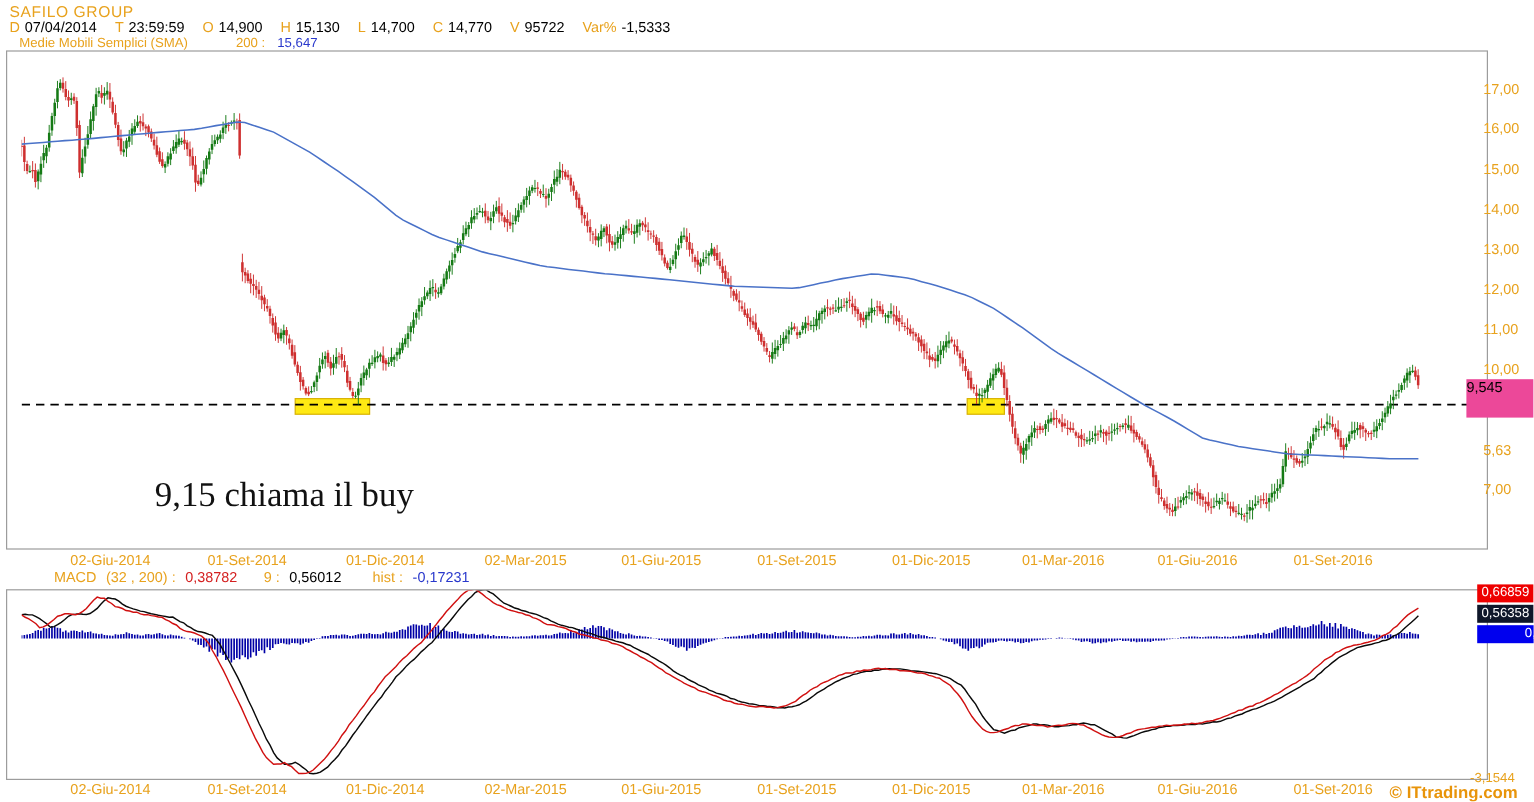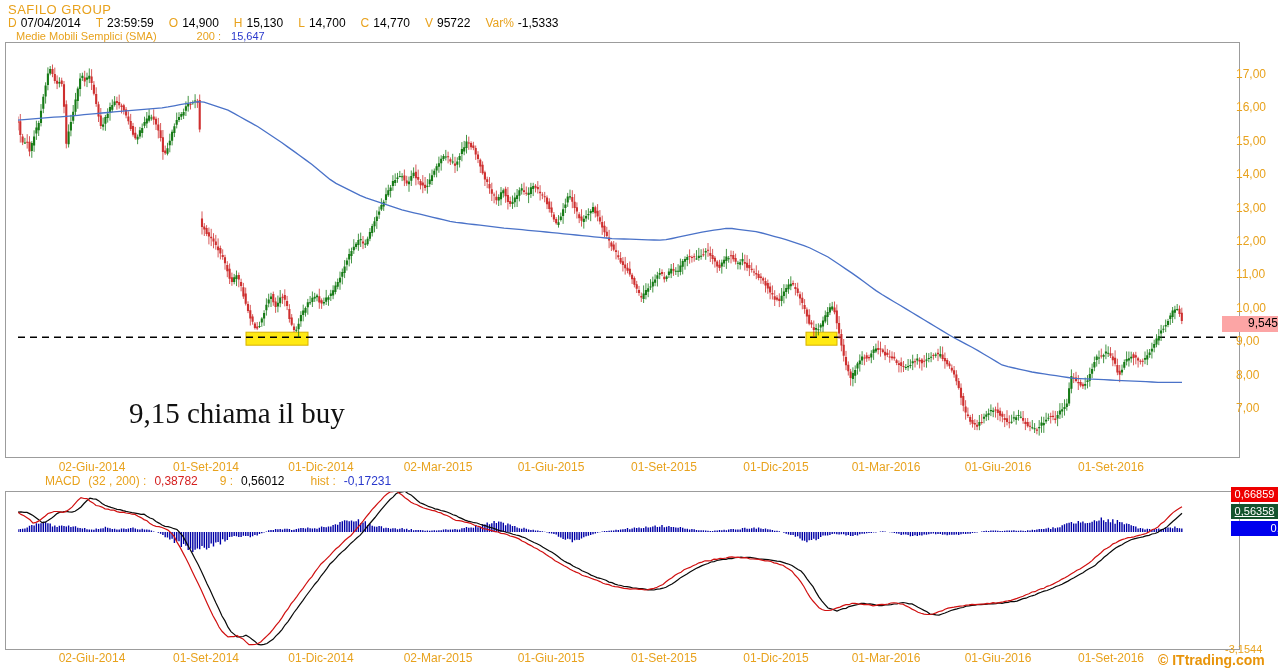--- a/index.html
+++ b/index.html
@@ -13,22 +13,22 @@
   .hdr1{left:8px;top:2px;font-size:13px;letter-spacing:.5px;color:#E8A21D;}
   .hdr2{left:8px;top:16px;font-size:12px;display:flex;gap:15px;white-space:nowrap;}
   .hdr2 .pair{display:flex;gap:4px;}
   .hdr3{left:16px;top:30px;font-size:11px;display:flex;gap:10px;white-space:nowrap;}
   .hdr3 .sp{width:20px;}
   .panel{position:absolute;border:1px solid #9c9c9c;background:#fff;padding-left:12px;}
   #pricePanel{left:5px;top:42px;width:1221px;height:414px;}
   #macdPanel{left:5px;top:491px;width:1221px;height:157px;}
   svg{display:block;}
   .ptick{position:absolute;left:1236px;font-size:12px;color:#E8A21D;text-align:right;}
-  .lastprice{left:1222px;width:56px;height:16px;background:#fca5a5;color:#000;
-             font-size:12px;text-align:right;line-height:14px;}
+  .lastprice{left:1222px;width:56px;height:32px;background:#ec4899;color:#000;
+             font-size:12px;text-align:left;line-height:14px;}
   .xaxis{position:absolute;left:0;width:1052px;height:13px;}
   .xtick{position:absolute;transform:translateX(-50%);font-size:12px;color:#E8A21D;white-space:nowrap;}
   .annot{font-family:"Liberation Serif", serif;font-size:29px;color:#111;}
   .macdhdr{left:45px;top:474px;font-size:12px;display:flex;gap:8px;white-space:nowrap;}
   .mbox{position:absolute;left:1231px;width:47px;height:15px;color:#fff;
         font-size:11px;text-align:center;line-height:15px;}
   .macdmin{left:1225px;top:643px;font-size:11px;color:#E8A21D;}
   .wm{left:1158px;top:652px;font-size:14px;font-weight:bold;color:#E8940A;}
 </style>
 </head>
@@ -95,21 +95,21 @@
 <div id="priceTicks">
     <div class="ptick" style="top: 67px;">17,00</div>
     <div class="ptick" style="top: 100.4px;">16,00</div>
     <div class="ptick" style="top: 133.8px;">15,00</div>
     <div class="ptick" style="top: 167.2px;">14,00</div>
     <div class="ptick" style="top: 200.6px;">13,00</div>
     <div class="ptick" style="top: 234px;">12,00</div>
     <div class="ptick" style="top: 267.4px;">11,00</div>
     <div class="ptick" style="top: 300.8px;">10,00</div>
     <div class="ptick" style="top: 334.2px;">9,00</div>
-    <div class="ptick" style="top: 367.6px;">8,00</div>
+    <div class="ptick" style="top: 367.6px;">5,63</div>
     <div class="ptick" style="top: 401px;">7,00</div>
   </div>
 <div class="abs lastprice" id="lastPrice" style="top: 316px;">9,545</div>
 
 <div class="xaxis" id="xaxis1" style="top:460px;">
     <div class="xtick" style="left: 92px;">02-Giu-2014</div>
     <div class="xtick" style="left: 206px;">01-Set-2014</div>
     <div class="xtick" style="left: 321px;">01-Dic-2014</div>
     <div class="xtick" style="left: 438px;">02-Mar-2015</div>
     <div class="xtick" style="left: 551px;">01-Giu-2015</div>
@@ -133,21 +133,21 @@
 <div class="panel" id="macdPanel">
   <svg id="macdSvg" width="1221" height="157" viewBox="0 0 1221 157">
       <path d="M0.0 40L0.0 37.3M2.3 40L2.3 37.1M4.6 40L4.6 36.8M6.9 40L6.9 36.4M9.2 40L9.2 35.6M11.5 40L11.5 33.7M13.8 40L13.8 33M16.1 40L16.1 33.6M18.4 40L18.4 31.2M20.7 40L20.7 31.8M23.0 40L23.0 31.3M25.3 40L25.3 29.7M27.6 40L27.6 30.1M29.9 40L29.9 31.2M32.2 40L32.2 31.5M34.5 40L34.5 34.4M36.8 40L36.8 33.4M39.1 40L39.1 35.1M41.4 40L41.4 33.7M43.7 40L43.7 33.5M46.0 40L46.0 33.9M48.3 40L48.3 34.6M50.6 40L50.6 33.5M52.9 40L52.9 35M55.2 40L55.2 34.6M57.5 40L57.5 34.3M59.8 40L59.8 35.8M62.1 40L62.1 35.9M64.4 40L64.4 36.5M66.7 40L66.7 36.1M69.0 40L69.0 37.2M71.3 40L71.3 37.4M73.6 40L73.6 37.6M75.9 40L75.9 37.8M78.2 40L78.2 36.5M80.5 40L80.5 36.9M82.8 40L82.8 36.5M85.1 40L85.1 36.3M87.4 40L87.4 34.8M89.7 40L89.7 35.7M92.0 40L92.0 36.3M94.3 40L94.3 36.9M96.6 40L96.6 36.7M98.9 40L98.9 37.5M101.2 40L101.2 37.6M103.5 40L103.5 36.5M105.8 40L105.8 36.4M108.1 40L108.1 37M110.4 40L110.4 36.6M112.7 40L112.7 36M115.0 40L115.0 35.6M117.3 40L117.3 36.5M119.6 40L119.6 37.3M121.9 40L121.9 37.6M124.2 40L124.2 36.8M126.5 40L126.5 37.4M128.8 40L128.8 37.6M131.1 40L131.1 37.8M133.4 40L133.4 38.6M135.7 40L135.7 39.4M138.0 40L138.0 40M140.3 40L140.3 40.7M142.6 40L142.6 41.8M144.9 40L144.9 42.9M147.2 40L147.2 45.3M149.5 40L149.5 45.6M151.8 40L151.8 47.6M154.1 40L154.1 46.7M156.4 40L156.4 51.1M158.7 40L158.7 48.9M161.0 40L161.0 49.2M163.3 40L163.3 55M165.6 40L165.6 52M167.9 40L167.9 53.8M170.2 40L170.2 58M172.5 40L172.5 56.8M174.8 40L174.8 60M177.1 40L177.1 57.7M179.4 40L179.4 56.4M181.7 40L181.7 57.3M184.0 40L184.0 54.1M186.3 40L186.3 55.7M188.6 40L188.6 57.4M190.9 40L190.9 56M193.2 40L193.2 51.5M195.5 40L195.5 54.4M197.8 40L197.8 50.4M200.1 40L200.1 49.9M202.4 40L202.4 52.4M204.7 40L204.7 47.3M207.0 40L207.0 49.6M209.3 40L209.3 47.9M211.6 40L211.6 44.9M213.9 40L213.9 44.7M216.2 40L216.2 43.9M218.5 40L218.5 44.2M220.8 40L220.8 44.9M223.1 40L223.1 45.1M225.4 40L225.4 43.8M227.7 40L227.7 44M230.0 40L230.0 44M232.3 40L232.3 45.2M234.6 40L234.6 44.2M236.9 40L236.9 43.1M239.2 40L239.2 43.6M241.5 40L241.5 42.1M243.8 40L243.8 41.3M246.1 40L246.1 40.6M248.4 40L248.4 39.6M250.7 40L250.7 38.2M253.0 40L253.0 38.1M255.3 40L255.3 38M257.6 40L257.6 37.1M259.9 40L259.9 37.2M262.2 40L262.2 36.9M264.5 40L264.5 37.6M266.8 40L266.8 36.7M269.1 40L269.1 36.7M271.4 40L271.4 37.1M273.7 40L273.7 37.9M276.0 40L276.0 37.7M278.3 40L278.3 37.1M280.6 40L280.6 36.5M282.9 40L282.9 36.1M285.2 40L285.2 36.1M287.5 40L287.5 36.4M289.8 40L289.8 35.5M292.1 40L292.1 36.3M294.4 40L294.4 36.6M296.7 40L296.7 36.3M299.0 40L299.0 36.7M301.3 40L301.3 35.7M303.6 40L303.6 34.5M305.9 40L305.9 35.1M308.2 40L308.2 35.3M310.5 40L310.5 34.5M312.8 40L312.8 34.4M315.1 40L315.1 32.9M317.4 40L317.4 32.3M319.7 40L319.7 32.8M322.0 40L322.0 30.1M324.3 40L324.3 29.3M326.6 40L326.6 28.2M328.9 40L328.9 28.4M331.2 40L331.2 29.2M333.5 40L333.5 28.6M335.8 40L335.8 29.4M338.1 40L338.1 29.2M340.4 40L340.4 27.2M342.7 40L342.7 31.3M345.0 40L345.0 30.4M347.3 40L347.3 29.3M349.6 40L349.6 33.2M351.9 40L351.9 31.7M354.2 40L354.2 33.7M356.5 40L356.5 34.4M358.8 40L358.8 34.7M361.1 40L361.1 33.9M363.4 40L363.4 34.2M365.7 40L365.7 36.2M368.0 40L368.0 35.7M370.3 40L370.3 36.1M372.6 40L372.6 36.7M374.9 40L374.9 36.3M377.2 40L377.2 36.2M379.5 40L379.5 37.2M381.8 40L381.8 36.7M384.1 40L384.1 36.1M386.4 40L386.4 37.3M388.7 40L388.7 36.8M391.0 40L391.0 37.9M393.3 40L393.3 37.1M395.6 40L395.6 38.3M397.9 40L397.9 37.9M400.2 40L400.2 37.9M402.5 40L402.5 38.1M404.8 40L404.8 38.3M407.1 40L407.1 38.8M409.4 40L409.4 38.4M411.7 40L411.7 38.7M414.0 40L414.0 38.6M416.3 40L416.3 38.3M418.6 40L418.6 38.4M420.9 40L420.9 38.2M423.2 40L423.2 38.2M425.5 40L425.5 37.6M427.8 40L427.8 37.3M430.1 40L430.1 37.7M432.4 40L432.4 37.4M434.7 40L434.7 37.4M437.0 40L437.0 36.9M439.3 40L439.3 37.5M441.6 40L441.6 37.4M443.9 40L443.9 36.3M446.2 40L446.2 36.1M448.5 40L448.5 35.1M450.8 40L450.8 35.7M453.1 40L453.1 35.4M455.4 40L455.4 35.8M457.7 40L457.7 33.1M460.0 40L460.0 35.2M462.3 40L462.3 34.7M464.6 40L464.6 32.3M466.9 40L466.9 32.6M469.2 40L469.2 30.4M471.5 40L471.5 32.3M473.8 40L473.8 31.3M476.1 40L476.1 29.1M478.4 40L478.4 31.1M480.7 40L480.7 29.6M483.0 40L483.0 29.7M485.3 40L485.3 30.7M487.6 40L487.6 33.3M489.9 40L489.9 31.5M492.2 40L492.2 32.6M494.5 40L494.5 34.1M496.8 40L496.8 34M499.1 40L499.1 35.4M501.4 40L501.4 36.2M503.7 40L503.7 36.8M506.0 40L506.0 35.7M508.3 40L508.3 36.8M510.6 40L510.6 37.6M512.9 40L512.9 37.9M515.2 40L515.2 37.7M517.5 40L517.5 38.4M519.8 40L519.8 38.5M522.1 40L522.1 38.9M524.4 40L524.4 39.3M526.7 40L526.7 39.8M529.0 40L529.0 40.5M531.3 40L531.3 41.3M533.6 40L533.6 41.4M535.9 40L535.9 42.1M538.2 40L538.2 42.5M540.5 40L540.5 44.7M542.8 40L542.8 45.6M545.1 40L545.1 46.9M547.4 40L547.4 47.7M549.7 40L549.7 46.8M552.0 40L552.0 47.3M554.3 40L554.3 50.2M556.6 40L556.6 48.2M558.9 40L558.9 47.7M561.2 40L561.2 48.1M563.5 40L563.5 46.4M565.8 40L565.8 45.3M568.1 40L568.1 44.3M570.4 40L570.4 43.7M572.7 40L572.7 43M575.0 40L575.0 42.3M577.3 40L577.3 41.6M579.6 40L579.6 40.8M581.9 40L581.9 40.2M584.2 40L584.2 39.6M586.5 40L586.5 38.9M588.8 40L588.8 38.9M591.1 40L591.1 38.7M593.4 40L593.4 38.4M595.7 40L595.7 38.4M598.0 40L598.0 37.8M600.3 40L600.3 37.9M602.6 40L602.6 37.6M604.9 40L604.9 37.3M607.2 40L607.2 37M609.5 40L609.5 36.1M611.8 40L611.8 37.2M614.1 40L614.1 36.4M616.4 40L616.4 35.5M618.7 40L618.7 36M621.0 40L621.0 35.6M623.3 40L623.3 36.3M625.6 40L625.6 35.9M627.9 40L627.9 34.6M630.2 40L630.2 35.4M632.5 40L632.5 35.2M634.8 40L634.8 34.5M637.1 40L637.1 33.6M639.4 40L639.4 34.9M641.7 40L641.7 34.7M644.0 40L644.0 33M646.3 40L646.3 35.2M648.6 40L648.6 34.8M650.9 40L650.9 34M653.2 40L653.2 34.9M655.5 40L655.5 35.1M657.8 40L657.8 35.5M660.1 40L660.1 35.8M662.4 40L662.4 35.1M664.7 40L664.7 35.8M667.0 40L667.0 36.7M669.3 40L669.3 36.8M671.6 40L671.6 37.5M673.9 40L673.9 36.9M676.2 40L676.2 37.3M678.5 40L678.5 38M680.8 40L680.8 38.2M683.1 40L683.1 38.3M685.4 40L685.4 38.2M687.7 40L687.7 38.5M690.0 40L690.0 38.8M692.3 40L692.3 39M694.6 40L694.6 39M696.9 40L696.9 38.6M699.2 40L699.2 38.6M701.5 40L701.5 38.1M703.8 40L703.8 38.3M706.1 40L706.1 37.7M708.4 40L708.4 38.3M710.7 40L710.7 37.6M713.0 40L713.0 37M715.3 40L715.3 37M717.6 40L717.6 37.6M719.9 40L719.9 37.4M722.2 40L722.2 37.5M724.5 40L724.5 35.9M726.8 40L726.8 35.8M729.1 40L729.1 36.8M731.4 40L731.4 36.7M733.7 40L733.7 36.2M736.0 40L736.0 35.6M738.3 40L738.3 36.8M740.6 40L740.6 35.6M742.9 40L742.9 36.5M745.2 40L745.2 37M747.5 40L747.5 36.4M749.8 40L749.8 37.3M752.1 40L752.1 37.4M754.4 40L754.4 38M756.7 40L756.7 38.8M759.0 40L759.0 38.8M761.3 40L761.3 39.3M763.6 40L763.6 40M765.9 40L765.9 40.8M768.2 40L768.2 41.8M770.5 40L770.5 42.4M772.8 40L772.8 43M775.1 40L775.1 43M777.4 40L777.4 44.8M779.7 40L779.7 44.3M782.0 40L782.0 46.5M784.3 40L784.3 48.4M786.6 40L786.6 48.7M788.9 40L788.9 50.2M791.2 40L791.2 48.3M793.5 40L793.5 48M795.8 40L795.8 46.8M798.1 40L798.1 48.3M800.4 40L800.4 46.9M802.7 40L802.7 45.1M805.0 40L805.0 43.6M807.3 40L807.3 43.4M809.6 40L809.6 43.5M811.9 40L811.9 43M814.2 40L814.2 42M816.5 40L816.5 41.7M818.8 40L818.8 42.2M821.1 40L821.1 42.5M823.4 40L823.4 42.2M825.7 40L825.7 42.3M828.0 40L828.0 43.5M830.3 40L830.3 43M832.6 40L832.6 44.1M834.9 40L834.9 43.9M837.2 40L837.2 42.9M839.5 40L839.5 43.5M841.8 40L841.8 42.3M844.1 40L844.1 41.7M846.4 40L846.4 41.8M848.7 40L848.7 41.2M851.0 40L851.0 41.1M853.3 40L853.3 40.9M855.6 40L855.6 40.6M857.9 40L857.9 40.4M860.2 40L860.2 40M862.5 40L862.5 39.6M864.8 40L864.8 39.3M867.1 40L867.1 39.5M869.4 40L869.4 39.9M871.7 40L871.7 40.3M874.0 40L874.0 40.6M876.3 40L876.3 41M878.6 40L878.6 41.5M880.9 40L880.9 41.8M883.2 40L883.2 42.9M885.5 40L885.5 42.5M887.8 40L887.8 42.4M890.1 40L890.1 42.9M892.4 40L892.4 44.2M894.7 40L894.7 44.1M897.0 40L897.0 43.2M899.3 40L899.3 44.1M901.6 40L901.6 43.3M903.9 40L903.9 43.5M906.2 40L906.2 42.4M908.5 40L908.5 42.8M910.8 40L910.8 42.2M913.1 40L913.1 41.8M915.4 40L915.4 41.4M917.7 40L917.7 42.2M920.0 40L920.0 42.1M922.3 40L922.3 42M924.6 40L924.6 42.7M926.9 40L926.9 42.4M929.2 40L929.2 43.2M931.5 40L931.5 42.7M933.8 40L933.8 42.8M936.1 40L936.1 42.7M938.4 40L938.4 42.5M940.7 40L940.7 43.1M943.0 40L943.0 42.2M945.3 40L945.3 41.8M947.6 40L947.6 42M949.9 40L949.9 41.7M952.2 40L952.2 41.7M954.5 40L954.5 41M956.8 40L956.8 40.8M959.1 40L959.1 40.4M961.4 40L961.4 39.9M963.7 40L963.7 39.6M966.0 40L966.0 39.1M968.3 40L968.3 38.8M970.6 40L970.6 39M972.9 40L972.9 38.4M975.2 40L975.2 38.4M977.5 40L977.5 38.5M979.8 40L979.8 38.7M982.1 40L982.1 38.9M984.4 40L984.4 39M986.7 40L986.7 38.7M989.0 40L989.0 38.4M991.3 40L991.3 38.4M993.6 40L993.6 38.5M995.9 40L995.9 38.3M998.2 40L998.2 38.7M1000.5 40L1000.5 38.8M1002.8 40L1002.8 38.5M1005.1 40L1005.1 38.7M1007.4 40L1007.4 38.9M1009.7 40L1009.7 38.3M1012.0 40L1012.0 38.5M1014.3 40L1014.3 37.7M1016.6 40L1016.6 38.1M1018.9 40L1018.9 37.6M1021.2 40L1021.2 37M1023.5 40L1023.5 37M1025.8 40L1025.8 37.1M1028.1 40L1028.1 36.6M1030.4 40L1030.4 35.8M1032.7 40L1032.7 37.1M1035.0 40L1035.0 35.3M1037.3 40L1037.3 36.3M1039.6 40L1039.6 35.4M1041.9 40L1041.9 35.2M1044.2 40L1044.2 33.2M1046.5 40L1046.5 32.3M1048.8 40L1048.8 31.2M1051.1 40L1051.1 30.8M1053.4 40L1053.4 30.1M1055.7 40L1055.7 31.4M1058.0 40L1058.0 31.6M1060.3 40L1060.3 29.1M1062.6 40L1062.6 30.4M1064.9 40L1064.9 29.5M1067.2 40L1067.2 31.2M1069.5 40L1069.5 31M1071.8 40L1071.8 30.8M1074.1 40L1074.1 29.7M1076.4 40L1076.4 28.3M1078.7 40L1078.7 29.2M1081.0 40L1081.0 28.5M1083.3 40L1083.3 25.4M1085.6 40L1085.6 28.2M1087.9 40L1087.9 30M1090.2 40L1090.2 27.2M1092.5 40L1092.5 30.2M1094.8 40L1094.8 27.2M1097.1 40L1097.1 31.8M1099.4 40L1099.4 28.1M1101.7 40L1101.7 30.1M1104.0 40L1104.0 30.2M1106.3 40L1106.3 32.2M1108.6 40L1108.6 31.5M1110.9 40L1110.9 32.1M1113.2 40L1113.2 33.2M1115.5 40L1115.5 34.1M1117.8 40L1117.8 34.6M1120.1 40L1120.1 36.6M1122.4 40L1122.4 35.9M1124.7 40L1124.7 36.5M1127.0 40L1127.0 37.6M1129.3 40L1129.3 36.8M1131.6 40L1131.6 36.9M1133.9 40L1133.9 38.1M1136.2 40L1136.2 37M1138.5 40L1138.5 36.9M1140.8 40L1140.8 36.6M1143.1 40L1143.1 37.3M1145.4 40L1145.4 37.1M1147.7 40L1147.7 35.4M1150.0 40L1150.0 35.6M1152.3 40L1152.3 35.5M1154.6 40L1154.6 36.2M1156.9 40L1156.9 34.6M1159.2 40L1159.2 36M1161.5 40L1161.5 36.2M1163.8 40L1163.8 36.6" stroke="#0000A6" stroke-width="1.4" fill="none"></path>
       <polyline points="0.0,20.2 3.0,19.9 6.0,20.4 9.0,20.4 12.0,21.9 15.0,23.6 18.0,25.7 21.0,27.9 24.0,30.7 27.0,30.2 30.0,28.6 33.0,26.6 36.0,24.2 39.0,21.6 42.0,20.2 45.0,19.9 48.0,19.4 51.0,19.8 54.0,20.1 57.0,19.3 60.0,17.3 63.0,15 66.0,11.5 69.0,8.5 72.0,6.2 75.0,6.8 78.0,7.2 81.0,8.9 84.0,11.4 87.0,13.2 90.0,14.4 93.0,15.4 96.0,16.2 99.0,17.3 102.0,17.7 105.0,18.6 108.0,19.4 111.0,20 114.0,20.7 117.0,21.2 120.0,21.7 123.0,22.3 126.0,22.2 129.0,24.2 132.0,26 135.0,27 138.0,29.5 141.0,31.1 144.0,33 147.0,34.3 150.0,34.7 153.0,35.5 156.0,36.7 159.0,37.5 162.0,40.8 165.0,44.4 168.0,49.9 171.0,55.5 174.0,60.9 177.0,66.7 180.0,72.3 183.0,78.5 186.0,85 189.0,91.8 192.0,97.8 195.0,104.4 198.0,111.1 201.0,117.2 204.0,124 207.0,128.9 210.0,135.2 213.0,139.6 216.0,142.1 219.0,144.8 222.0,144.8 225.0,144.5 228.0,143.2 231.0,144.9 234.0,147.3 237.0,149.4 240.0,152.4 243.0,152.8 246.0,152.4 249.0,151.5 252.0,149.3 255.0,147.3 258.0,143.8 261.0,141 264.0,137.6 267.0,133 270.0,129.6 273.0,125.1 276.0,120.5 279.0,116.6 282.0,112.4 285.0,108.3 288.0,104 291.0,100 294.0,96 297.0,92 300.0,88.6 303.0,84 306.0,80.4 309.0,76.4 312.0,72 315.0,69.3 318.0,66.2 321.0,62.7 324.0,59.9 327.0,57.5 330.0,54.4 333.0,51.2 336.0,48.6 339.0,45.7 342.0,43.4 345.0,39.8 348.0,36.2 351.0,32.5 354.0,29 357.0,25.5 360.0,21.7 363.0,17.9 366.0,14.3 369.0,10.9 372.0,7.5 375.0,5.1 378.0,1.8 381.0,0.3 384.0,-0.2 387.0,-0.7 390.0,1.5 393.0,2.9 396.0,5.5 399.0,8.2 402.0,10.7 405.0,11.9 408.0,13.2 411.0,14.7 414.0,15.5 417.0,16.8 420.0,17.4 423.0,18.5 426.0,19.2 429.0,20 432.0,21.3 435.0,22.7 438.0,23.6 441.0,25.4 444.0,26.6 447.0,28.1 450.0,29.1 453.0,29.8 456.0,30.7 459.0,31 462.0,32.2 465.0,33.1 468.0,33.9 471.0,35.2 474.0,35.8 477.0,36.9 480.0,38.1 483.0,38.8 486.0,39.5 489.0,40.5 492.0,41.1 495.0,42.3 498.0,43 501.0,43.6 504.0,44.9 507.0,45.7 510.0,47.5 513.0,49 516.0,50.5 519.0,51.8 522.0,53.2 525.0,55.3 528.0,56.9 531.0,58.7 534.0,60.3 537.0,62.3 540.0,64.5 543.0,67 546.0,68.9 549.0,70.6 552.0,71.9 555.0,74 558.0,75.5 561.0,76.8 564.0,78.7 567.0,80 570.0,81.3 573.0,83.1 576.0,84.2 579.0,85.6 582.0,86.3 585.0,87.2 588.0,88.3 591.0,90.1 594.0,90.6 597.0,92.1 600.0,93 603.0,93.5 606.0,94.5 609.0,94.7 612.0,95.2 615.0,96 618.0,96.2 621.0,96.5 624.0,96.7 627.0,97.1 630.0,97.8 633.0,97.6 636.0,98 639.0,97.2 642.0,96.9 645.0,96.2 648.0,95.3 651.0,93.5 654.0,92.1 657.0,90 660.0,87.8 663.0,85.4 666.0,83.7 669.0,82.1 672.0,79.9 675.0,78.3 678.0,76.5 681.0,75.1 684.0,73.6 687.0,72.5 690.0,71.5 693.0,70 696.0,69.6 699.0,68.5 702.0,67.8 705.0,67.3 708.0,67.3 711.0,66.4 714.0,66.6 717.0,65.7 720.0,65.5 723.0,65.2 726.0,65.5 729.0,65.4 732.0,65.4 735.0,65.8 738.0,66.4 741.0,67 744.0,67.1 747.0,67.3 750.0,67.7 753.0,68.1 756.0,68.6 759.0,69.1 762.0,69.4 765.0,70.4 768.0,71.4 771.0,72.3 774.0,73.5 777.0,75.6 780.0,77.5 783.0,79 786.0,82.4 789.0,86.8 792.0,90.9 795.0,94.7 798.0,100.1 801.0,105.1 804.0,109.1 807.0,112.6 810.0,116 813.0,116.8 816.0,117.9 819.0,119 822.0,117.8 825.0,116.7 828.0,116.3 831.0,114.6 834.0,113.8 837.0,113.1 840.0,112.5 843.0,111.4 846.0,111.3 849.0,112.1 852.0,111.9 855.0,112.3 858.0,113.1 861.0,113.6 864.0,113.6 867.0,113 870.0,112.9 873.0,112.7 876.0,112 879.0,111.9 882.0,111 885.0,110.5 888.0,111 891.0,111.9 894.0,111.9 897.0,113.5 900.0,115.2 903.0,116.8 906.0,118.4 909.0,119.8 912.0,122.1 915.0,122.3 918.0,122.9 921.0,123.1 924.0,122 927.0,121 930.0,119.8 933.0,118.5 936.0,117.6 939.0,116.9 942.0,116 945.0,115.5 948.0,114.2 951.0,113.8 954.0,113.3 957.0,113.2 960.0,112.5 963.0,112.7 966.0,112.4 969.0,112.1 972.0,111.6 975.0,111.8 978.0,111.7 981.0,110.9 984.0,111.4 987.0,110.7 990.0,110.3 993.0,109.5 996.0,109.6 999.0,109.1 1002.0,107.9 1005.0,106.7 1008.0,106.2 1011.0,104.8 1014.0,103.8 1017.0,103 1020.0,101.4 1023.0,100.3 1026.0,99.1 1029.0,98.5 1032.0,97.3 1035.0,96 1038.0,94.5 1041.0,93.5 1044.0,92.2 1047.0,90.6 1050.0,89.1 1053.0,87.3 1056.0,85.7 1059.0,83.9 1062.0,82.3 1065.0,80.7 1068.0,78.6 1071.0,76.8 1074.0,75.2 1077.0,73.6 1080.0,70.5 1083.0,68.3 1086.0,65.3 1089.0,63 1092.0,60.4 1095.0,58.1 1098.0,55.7 1101.0,54.1 1104.0,52.7 1107.0,50.8 1110.0,49.3 1113.0,47.7 1116.0,46.9 1119.0,46.1 1122.0,45.5 1125.0,44.9 1128.0,43.9 1131.0,43.3 1134.0,42 1137.0,41.5 1140.0,40.3 1143.0,38.1 1146.0,36.8 1149.0,34.9 1152.0,32 1155.0,29.3 1158.0,26.7 1161.0,24 1164.0,21.2 " fill="none" stroke="#0A0A0A" stroke-width="1.2"></polyline>
       <polyline points="0.0,20.4 3.0,22.4 6.0,23.7 9.0,25.7 12.0,27.8 15.0,31.1 18.0,30.4 21.0,28.9 24.0,26.6 27.0,24.2 30.0,21.5 33.0,20.7 36.0,19.5 39.0,19.5 42.0,19.9 45.0,20.3 48.0,19.4 51.0,17.5 54.0,15.1 57.0,11.6 60.0,8.2 63.0,5.6 66.0,6.5 69.0,6.6 72.0,9.2 75.0,10.9 78.0,13.5 81.0,14 84.0,15.1 87.0,16.8 90.0,17.2 93.0,18.2 96.0,18.1 99.0,19.6 102.0,20.3 105.0,20.2 108.0,21 111.0,21.3 114.0,22.2 117.0,22.4 120.0,24.3 123.0,25.6 126.0,27.6 129.0,28.8 132.0,31.6 135.0,33.3 138.0,34.3 141.0,34.7 144.0,35.5 147.0,36.8 150.0,38.1 153.0,40.8 156.0,44.2 159.0,50.1 162.0,55.1 165.0,60.9 168.0,66.5 171.0,72.6 174.0,79 177.0,85.3 180.0,91.3 183.0,97.5 186.0,104.3 189.0,110.9 192.0,117.4 195.0,123.8 198.0,129.1 201.0,135 204.0,139.3 207.0,142.2 210.0,144.9 213.0,144.7 216.0,144.7 219.0,143.4 222.0,145.5 225.0,146.9 228.0,149.9 231.0,152.6 234.0,152.6 237.0,152.5 240.0,151.5 243.0,149.7 246.0,146.7 249.0,143.9 252.0,141 255.0,137.4 258.0,133.3 261.0,129.8 264.0,125.6 267.0,120.7 270.0,117 273.0,111.9 276.0,108.3 279.0,104.3 282.0,100 285.0,96.4 288.0,92 291.0,87.8 294.0,84.6 297.0,79.9 300.0,76 303.0,72 306.0,69.3 309.0,66.3 312.0,63.4 315.0,59.8 318.0,56.8 321.0,54.5 324.0,51.4 327.0,48.3 330.0,45.7 333.0,43.5 336.0,39.9 339.0,36.4 342.0,32.9 345.0,29.1 348.0,25.1 351.0,21.5 354.0,17.6 357.0,14.5 360.0,11.2 363.0,8.1 366.0,4.6 369.0,2 372.0,0 375.0,-0.4 378.0,-1.1 381.0,1.1 384.0,3.1 387.0,5.7 390.0,7.8 393.0,10.2 396.0,11.8 399.0,12.8 402.0,14.4 405.0,15.8 408.0,16.7 411.0,17.5 414.0,18.4 417.0,18.9 420.0,20.3 423.0,20.9 426.0,22.7 429.0,23.5 432.0,25 435.0,27.1 438.0,28.5 441.0,28.7 444.0,29.1 447.0,30.2 450.0,30.7 453.0,31.5 456.0,33 459.0,34 462.0,34.9 465.0,36.6 468.0,37 471.0,37.8 474.0,38.6 477.0,39.7 480.0,40 483.0,41.4 486.0,41.7 489.0,42.5 492.0,44 495.0,44.6 498.0,45.6 501.0,46.9 504.0,49 507.0,50.3 510.0,52.1 513.0,53.6 516.0,55.5 519.0,56.8 522.0,58.7 525.0,60.2 528.0,62.5 531.0,64.6 534.0,66.3 537.0,68.8 540.0,70.2 543.0,72 546.0,73.8 549.0,75.3 552.0,77.2 555.0,78.7 558.0,80.1 561.0,81.2 564.0,83.3 567.0,84.2 570.0,85 573.0,86.2 576.0,87.4 579.0,88.2 582.0,89.6 585.0,91.3 588.0,92.2 591.0,92.6 594.0,94 597.0,94.7 600.0,94.8 603.0,95.6 606.0,96.4 609.0,96.7 612.0,97.1 615.0,96.8 618.0,96.8 621.0,97.4 624.0,97.4 627.0,98 630.0,97.7 633.0,96.9 636.0,96.4 639.0,95.2 642.0,93.8 645.0,92.5 648.0,89.8 651.0,87.5 654.0,85.8 657.0,83.2 660.0,81.5 663.0,80.2 666.0,77.8 669.0,76.5 672.0,75.4 675.0,73.7 678.0,72.5 681.0,70.8 684.0,70.1 687.0,68.8 690.0,68.9 693.0,68.6 696.0,67.1 699.0,67.3 702.0,66.3 705.0,66.5 708.0,66 711.0,65.2 714.0,64.9 717.0,65.4 720.0,65.1 723.0,66 726.0,65.7 729.0,65.9 732.0,67 735.0,67 738.0,67.1 741.0,67.4 744.0,68.2 747.0,68.9 750.0,68.9 753.0,69.5 756.0,70.8 759.0,71.4 762.0,72.7 765.0,73.2 768.0,75.5 771.0,77.2 774.0,79.2 777.0,83 780.0,86.1 783.0,90.1 786.0,94.8 789.0,100.3 792.0,105.1 795.0,109 798.0,112.4 801.0,115.7 804.0,117.5 807.0,118.5 810.0,118.5 813.0,118.1 816.0,117 819.0,115.9 822.0,115.1 825.0,113.6 828.0,112.6 831.0,112.7 834.0,111.3 837.0,111.3 840.0,111.8 843.0,112.1 846.0,112.7 849.0,112.4 852.0,112.9 855.0,113.8 858.0,113.3 861.0,112.7 864.0,112.3 867.0,112.6 870.0,112 873.0,111 876.0,110.8 879.0,111 882.0,112 885.0,112.2 888.0,113.9 891.0,115.3 894.0,117.1 897.0,118.5 900.0,120.2 903.0,121.3 906.0,122.1 909.0,122.5 912.0,122.5 915.0,122 918.0,120.9 921.0,119.5 924.0,118.9 927.0,117.2 930.0,116.1 933.0,115.6 936.0,115.2 939.0,114.6 942.0,114.1 945.0,114 948.0,113.2 951.0,112.9 954.0,112.3 957.0,112.7 960.0,112.3 963.0,112.2 966.0,112.1 969.0,111.4 972.0,111.6 975.0,110.6 978.0,111.1 981.0,110.7 984.0,110.2 987.0,109.3 990.0,108.9 993.0,108.4 996.0,107.4 999.0,106.4 1002.0,105.2 1005.0,104.2 1008.0,102.7 1011.0,101.8 1014.0,100 1017.0,99.7 1020.0,98 1023.0,96.8 1026.0,96.3 1029.0,94.3 1032.0,93.5 1035.0,92.1 1038.0,90.5 1041.0,89 1044.0,87.1 1047.0,85.8 1050.0,83.9 1053.0,81.9 1056.0,80.2 1059.0,78.3 1062.0,77 1065.0,74.9 1068.0,73 1071.0,71 1074.0,68.6 1077.0,65.5 1080.0,63.2 1083.0,60.7 1086.0,57.8 1089.0,56.2 1092.0,54.5 1095.0,51.9 1098.0,50.8 1101.0,48.9 1104.0,47.6 1107.0,46.8 1110.0,45.7 1113.0,45.3 1116.0,44.8 1119.0,43.8 1122.0,43.2 1125.0,42.3 1128.0,41.5 1131.0,39.9 1134.0,37.8 1137.0,36.7 1140.0,35 1143.0,31.7 1146.0,29.8 1149.0,26.6 1152.0,23.5 1155.0,20.6 1158.0,18.6 1161.0,16.6 1164.0,14.8 " fill="none" stroke="#D01010" stroke-width="1.2"></polyline>
     </svg>
 </div>
 
 <div id="macdBoxes">
     <div class="mbox" style="top: 487px; background: rgb(238, 0, 0);">0,66859</div>
-    <div class="mbox" style="top: 504px; background: #14532d; text-decoration: underline;">0,56358</div>
+    <div class="mbox" style="top: 504px; background: #0f172a;">0,56358</div>
     <div class="mbox" style="top: 521px; background: rgb(0, 0, 238); padding-left: 36px;">0,10501</div>
   </div>
 <div class="abs macdmin">-3,1544</div>
 
 <div class="xaxis" id="xaxis2" style="top:651px;">
     <div class="xtick" style="left: 92px;">02-Giu-2014</div>
     <div class="xtick" style="left: 206px;">01-Set-2014</div>
     <div class="xtick" style="left: 321px;">01-Dic-2014</div>
     <div class="xtick" style="left: 438px;">02-Mar-2015</div>
     <div class="xtick" style="left: 551px;">01-Giu-2015</div>

